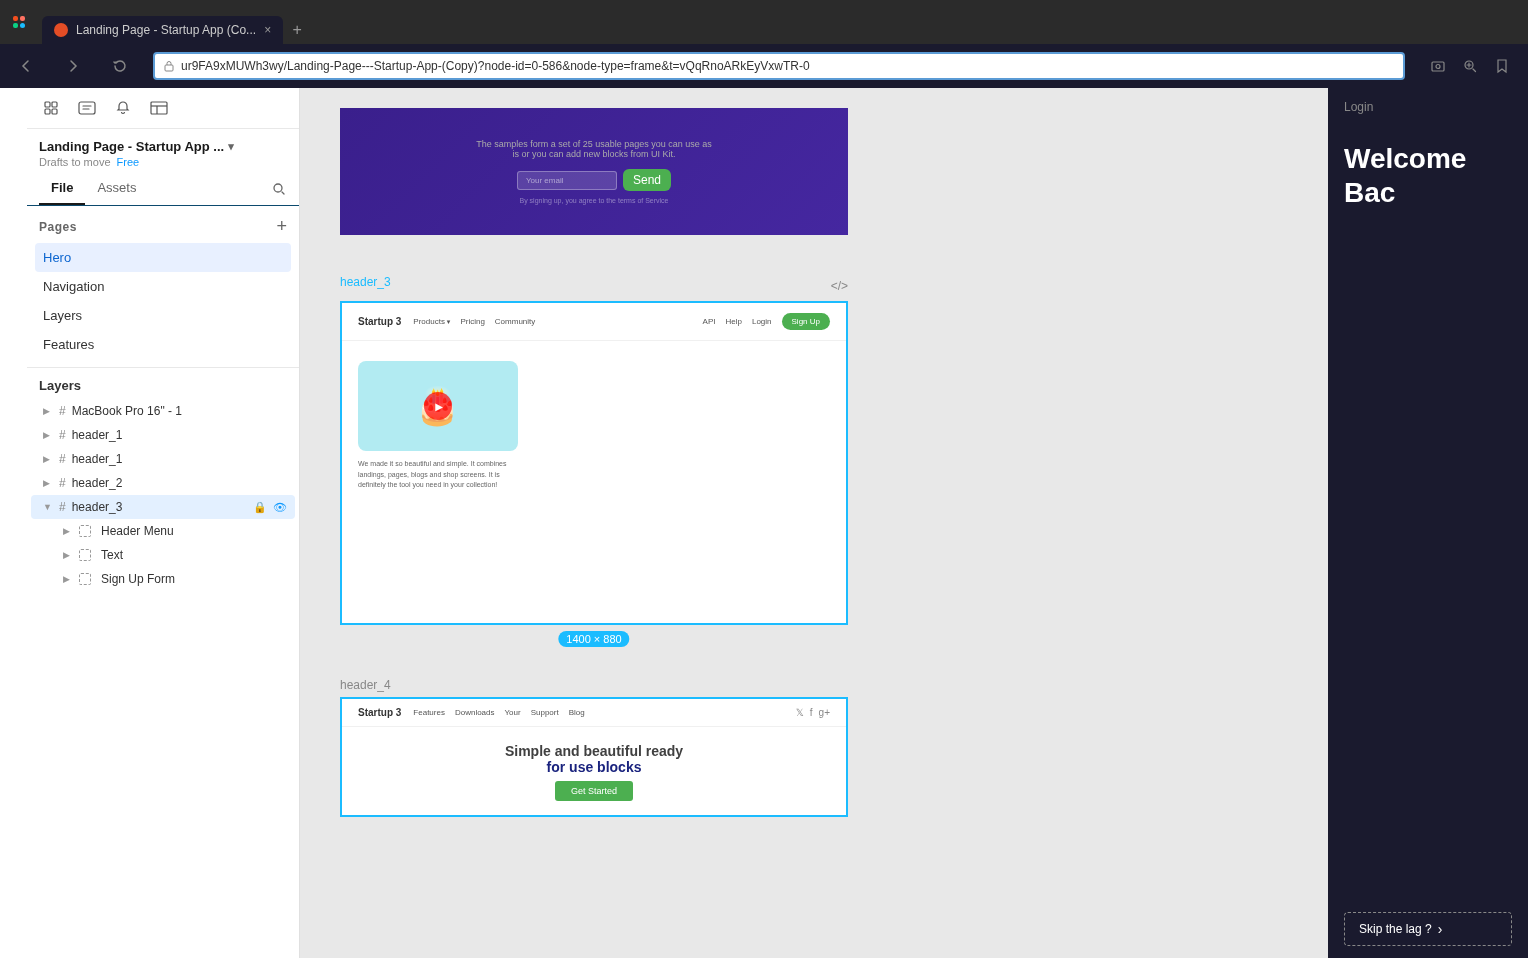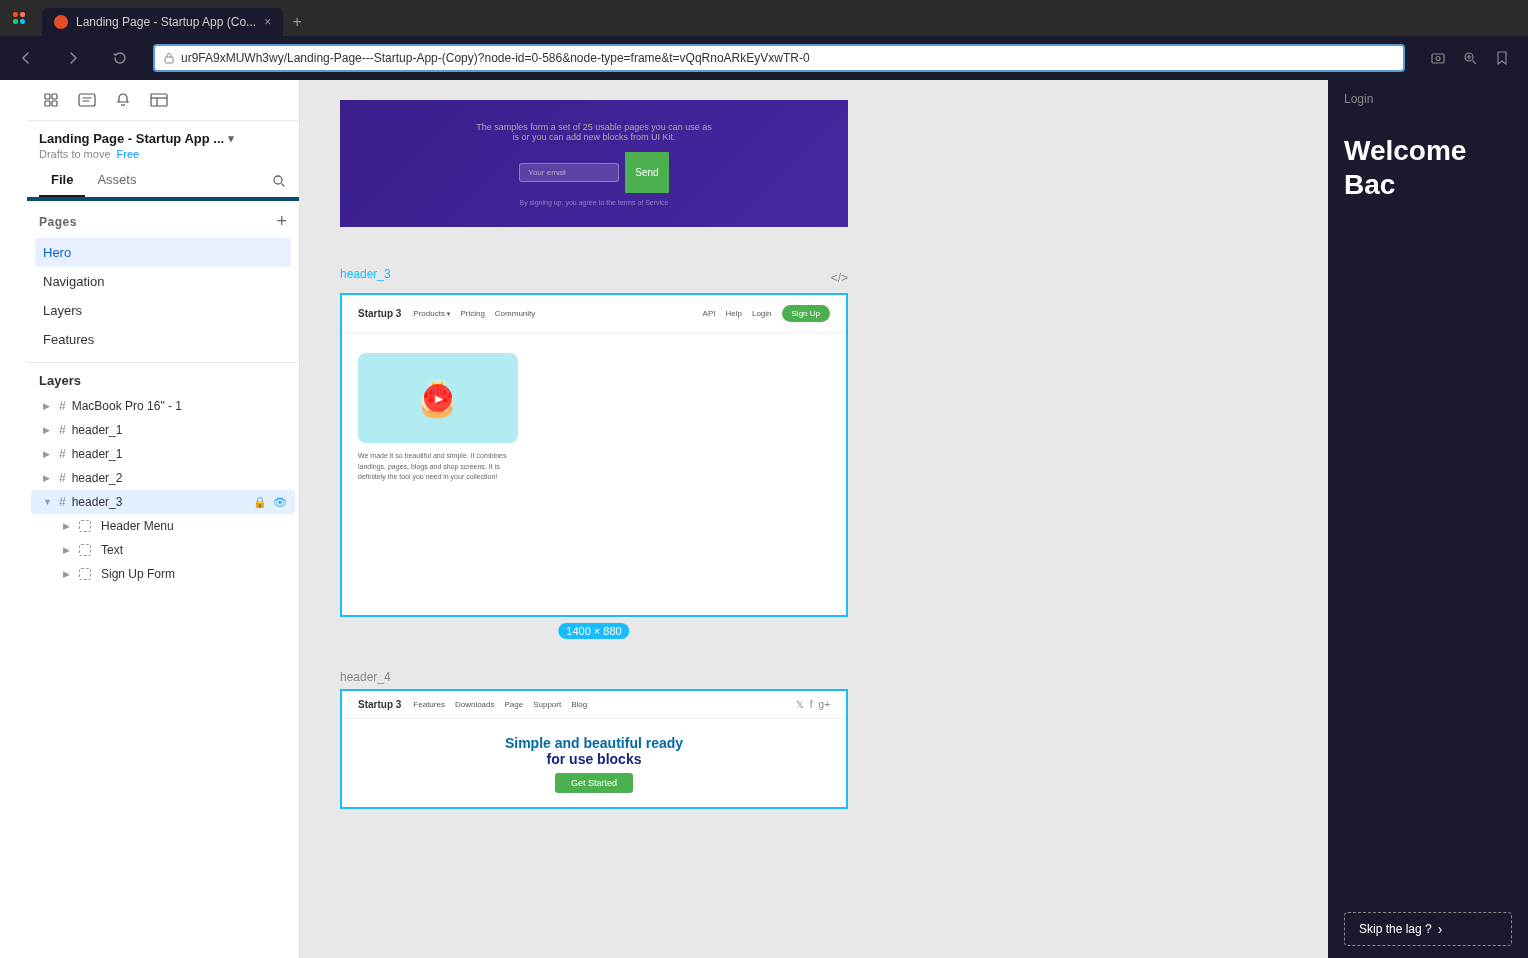--- a/index.html
+++ b/index.html
@@ -1,19 +1,19 @@
 <!DOCTYPE html>
 <html><head>
   <meta charset="utf-8">
   <style>
     * { margin: 0; padding: 0; box-sizing: border-box; }
     body { width: 1528px; height: 958px; overflow: hidden; font-family: -apple-system, BlinkMacSystemFont, 'Segoe UI', sans-serif; background: #e8e8e8; display: flex; flex-direction: column; }
 
     
-    .browser-chrome { background: #2b2b2b; height: 36px; display: flex; align-items: center; padding: 0 8px; gap: 8px; flex-shrink: 0; }
+    .browser-chrome { background: #2b2b2b; height: 44px; display: flex; align-items: center; padding: 0 8px; gap: 8px; flex-shrink: 0; }
     .browser-controls { display: flex; align-items: center; gap: 6px; }
     .tab-bar { display: flex; align-items: flex-end; height: 100%; padding-left: 4px; flex: 1; }
     .tab { background: #3c3c3c; border-radius: 6px 6px 0 0; height: 28px; padding: 0 12px; display: flex; align-items: center; gap: 8px; min-width: 200px; max-width: 260px; }
     .tab.active { background: #1a1a2e; }
     .tab-favicon { width: 14px; height: 14px; border-radius: 50%; background: #e44d26; flex-shrink: 0; }
     .tab-title { color: #ccc; font-size: 12px; white-space: nowrap; overflow: hidden; text-overflow: ellipsis; flex: 1; }
     .tab-close { color: #999; font-size: 12px; cursor: pointer; flex-shrink: 0; }
     .tab-new { width: 28px; height: 28px; display: flex; align-items: center; justify-content: center; color: #999; font-size: 16px; cursor: pointer; }
     .figma-icon { width: 22px; height: 22px; flex-shrink: 0; display: flex; align-items: center; justify-content: center; }
 
@@ -31,21 +31,21 @@
     
     .sidebar { width: 300px; background: #fff; border-right: 1px solid #e0e0e0; display: flex; flex-direction: column; flex-shrink: 0; overflow: hidden; padding-left: 27px; }
     .sidebar-top { padding: 8px 12px; border-bottom: 1px solid #e8e8e8; display: flex; align-items: center; justify-content: space-between; }
     .sidebar-icons { display: flex; gap: 12px; align-items: center; }
     .sidebar-icon { width: 24px; height: 24px; display: flex; align-items: center; justify-content: center; color: #666; cursor: pointer; font-size: 14px; }
     .file-title { padding: 10px 12px 4px; }
     .file-name { font-size: 13px; font-weight: 600; color: #1a1a1a; display: flex; align-items: center; gap: 4px; }
     .file-name-text { white-space: nowrap; overflow: hidden; text-overflow: ellipsis; max-width: 200px; }
     .file-meta { font-size: 11px; color: #888; margin-top: 2px; display: flex; gap: 6px; }
     .free-badge { color: #0d99ff; }
-    .file-tabs { display: flex; border-bottom: 4px solid #0c4a6e; padding: 0 12px; }
+    .file-tabs { display: flex; border-bottom: 1px solid #0c4a6e; padding: 0 12px; }
     .file-tab { padding: 8px 12px; font-size: 13px; cursor: pointer; color: #666; border-bottom: 2px solid transparent; }
     .file-tab.active { color: #1a1a1a; font-weight: 600; border-bottom-color: #1a1a1a; }
     .search-btn { margin-left: auto; display: flex; align-items: center; cursor: pointer; color: #666; }
     .section-header { padding: 10px 12px 6px; display: flex; align-items: center; justify-content: space-between; }
     .section-title { font-size: 12px; font-weight: 600; color: #666; letter-spacing: 0.5px; text-transform: none; }
     .section-add { color: #666; cursor: pointer; font-size: 18px; }
     .page-list { padding: 0 8px; }
     .page-item { padding: 7px 8px; border-radius: 4px; cursor: pointer; font-size: 13px; color: #333; }
     .page-item.active { background: #e8f0ff; color: #0d66d0; font-weight: 500; }
     .layers-section { border-top: 1px solid #e8e8e8; margin-top: 8px; }
@@ -70,21 +70,21 @@
     .frame-container { position: relative; display: inline-block; }
     .frame-box { border: 2px solid #1bbcff; position: relative; background: #fff; }
     .frame-size-badge { position: absolute; bottom: -22px; left: 50%; transform: translateX(-50%); background: #1bbcff; color: #fff; font-size: 11px; padding: 2px 8px; border-radius: 10px; white-space: nowrap; }
 
     
     .hero-frame { width: 508px; height: 127px; background: linear-gradient(135deg, #3a1f8c 0%, #4527a0 100%); display: flex; flex-direction: column; align-items: center; justify-content: center; padding: 16px; }
     .hero-text { color: #aaa; font-size: 9px; text-align: center; margin-bottom: 10px; }
     .hero-input-row { display: flex; gap: 6px; align-items: center; }
     .hero-input { background: rgba(255,255,255,0.15); border: 1px solid rgba(255,255,255,0.3); color: #fff; font-size: 8px; padding: 4px 8px; border-radius: 3px; width: 100px; }
     .hero-input::placeholder { color: rgba(255,255,255,0.5); }
-    .hero-send-btn { background: #4caf50; color: #fff; border: none; padding: 15px 10px; border-radius: 1px; font-size: 10px; cursor: pointer; }
+    .hero-send-btn { background: #4caf50; color: #fff; border: none; padding: 4px 10px; border-radius: 6px; font-size: 12px; cursor: pointer; }
     .hero-disclaimer { color: rgba(255,255,255,0.4); font-size: 7px; margin-top: 6px; }
 
     
     .header3-frame { width: 508px; height: 324px; background: #fff; }
     .header3-nav { display: flex; align-items: center; padding: 10px 16px; gap: 12px; border-bottom: 1px solid #f0f0f0; }
     .h3-logo { font-size: 10px; font-weight: 700; color: #333; }
     .h3-nav-items { display: flex; gap: 10px; align-items: center; }
     .h3-nav-item { font-size: 8px; color: #555; cursor: pointer; }
     .h3-nav-item.has-arrow::after { content: ' ▾'; font-size: 7px; }
     .h3-nav-right { margin-left: auto; display: flex; gap: 10px; align-items: center; }
@@ -102,21 +102,21 @@
     .header3-desc { font-size: 7px; color: #666; margin-top: 8px; line-height: 1.5; }
 
     
     .header4-frame { width: 508px; height: 120px; background: #fff; }
     .header4-nav { display: flex; align-items: center; padding: 8px 16px; border-bottom: 1px solid #f0f0f0; gap: 12px; }
     .h4-logo { font-size: 10px; font-weight: 700; color: #333; }
     .h4-nav-items { display: flex; gap: 10px; }
     .h4-nav-item { font-size: 8px; color: #555; }
     .h4-social { margin-left: auto; display: flex; gap: 6px; color: #888; font-size: 10px; }
     .header4-body { padding: 16px; text-align: center; }
-    .header4-title { font-size: 14px; font-weight: 700; color: #0369a1; }
+    .header4-title { font-size: 14px; font-weight: 700; color: #404040; }
     .header4-subtitle { font-size: 14px; font-weight: 700; color: #1a237e; }
     .header4-btn { background: #4caf50; color: #fff; border: none; padding: 5px 16px; border-radius: 3px; font-size: 9px; margin-top: 6px; cursor: pointer; }
 
     
     .right-panel { width: 200px; background: #1a1a2e; flex-shrink: 0; display: flex; flex-direction: column; overflow: hidden; }
     .login-label { color: #888; font-size: 12px; padding: 12px 16px 8px; }
     .login-content { flex: 1; padding: 20px 16px; }
     .login-title { color: #fff; font-size: 28px; font-weight: 700; line-height: 1.2; }
     .skip-btn { margin: 12px 16px; border: 1px dashed #888; color: #fff; padding: 8px 14px; border-radius: 4px; font-size: 12px; cursor: pointer; display: inline-flex; align-items: center; gap: 6px; }
     .skip-arrow { font-size: 14px; }
@@ -390,21 +390,21 @@
           <div style="width:508px;margin-bottom:4px;">
             <span class="frame-label" style="font-size:12px;color:#888;">header_4</span>
           </div>
           <div class="frame-container">
             <div class="frame-box header4-frame" style="width:508px;height:120px;">
               <div class="header4-nav">
                 <span class="h4-logo">Startup 3</span>
                 <div class="h4-nav-items">
                   <span class="h4-nav-item">Features</span>
                   <span class="h4-nav-item">Downloads</span>
-                  <span class="h4-nav-item">Page</span>
+                  <span class="h4-nav-item">Your</span>
                   <span class="h4-nav-item">Support</span>
                   <span class="h4-nav-item">Blog</span>
                 </div>
                 <div class="h4-social">
                   <span>𝕏</span>
                   <span>f</span>
                   <span>g+</span>
                 </div>
               </div>
               <div class="header4-body">

